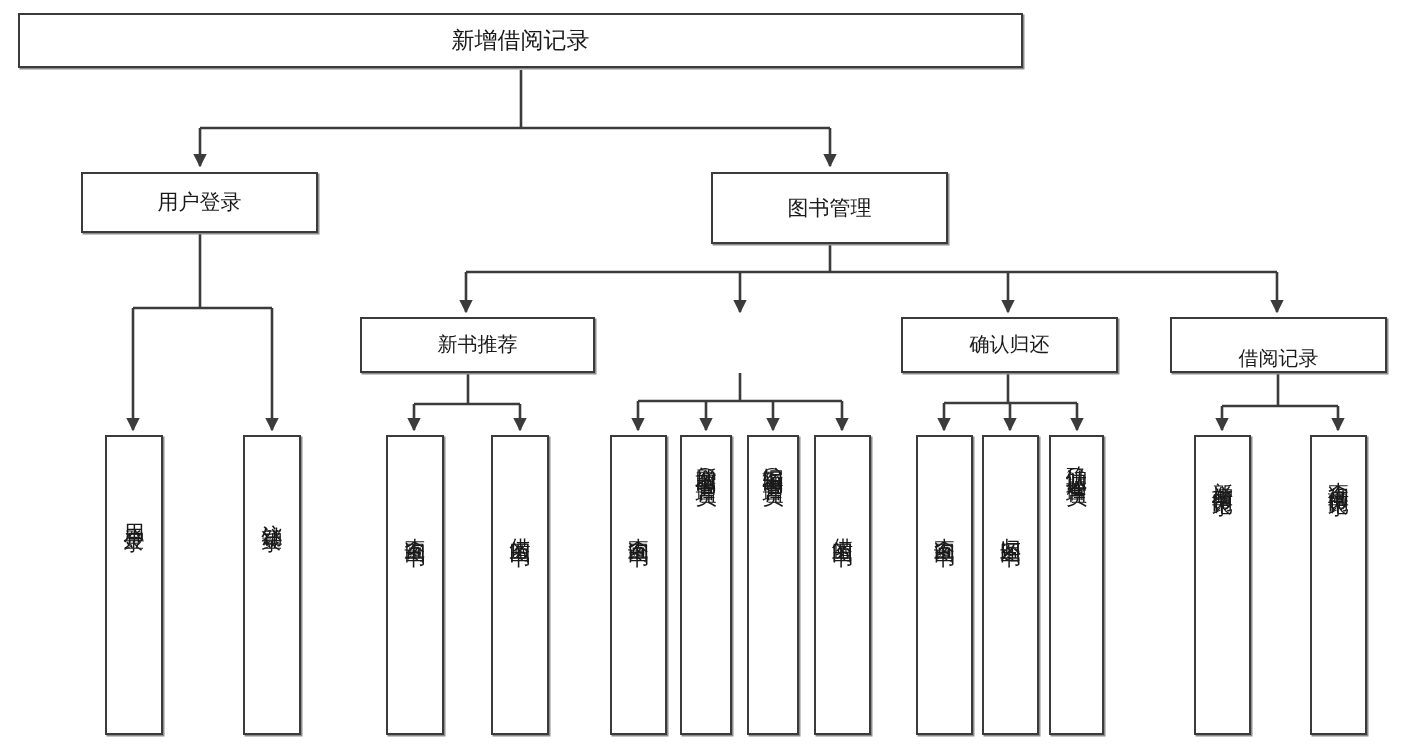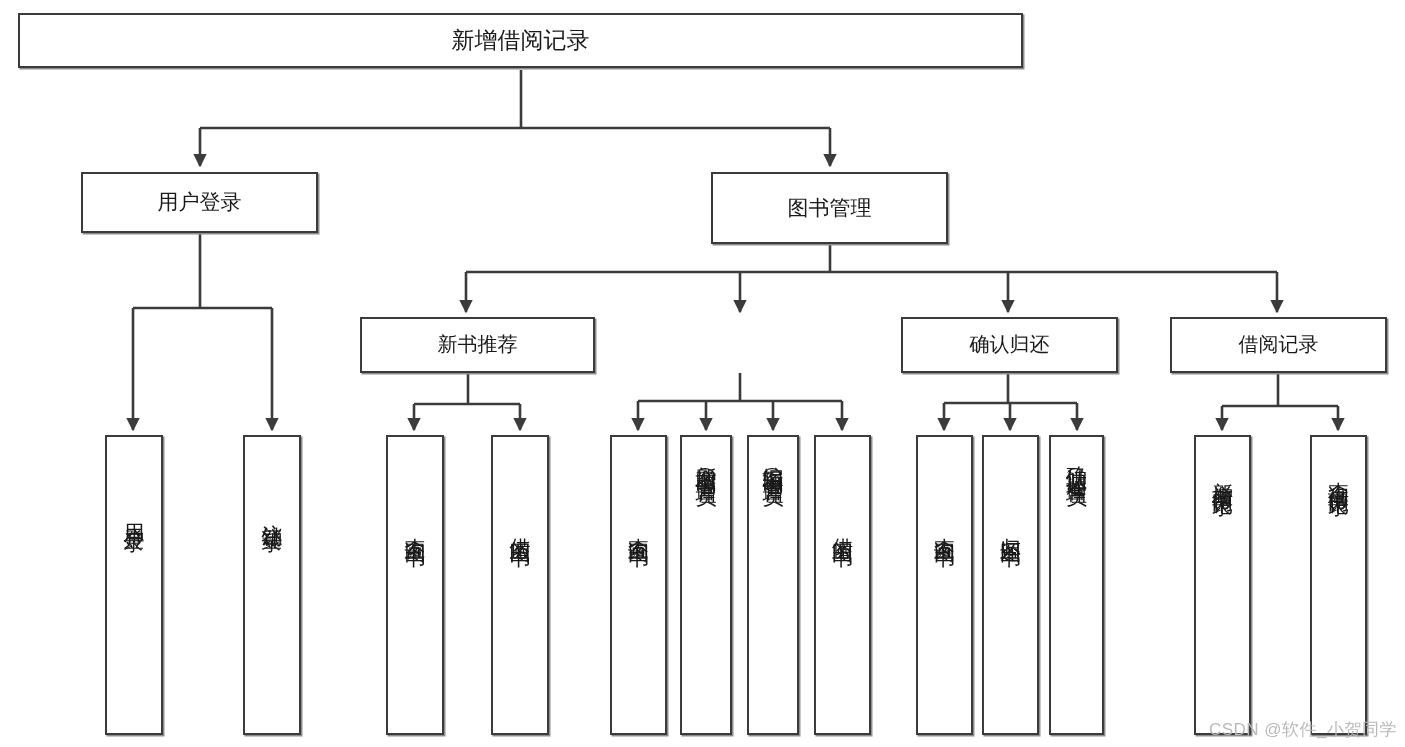--- a/index.html
+++ b/index.html
@@ -150,21 +150,21 @@
   <div class="node node-l1" style="left:711px; top:172px; width:237px; height:72px;">
     <span class="lbl">图书管理</span>
   </div>
 
   <div class="node node-l2" style="left:360px; top:317px; width:235px; height:56px;">
     <span class="lbl">新书推荐</span>
   </div>
   <div class="node node-l2" style="left:901px; top:317px; width:217px; height:56px;">
     <span class="lbl">确认归还</span>
   </div>
-  <div class="node node-l2" style="left:1170px; top:317px; width:217px; height:56px;">
+  <div class="node node-l2" style="left:1170px; top:317px; width:217px; height:56px;align-items:flex-end;">
     <span class="lbl">借阅记录</span>
   </div>
 
   <div class="node node-leaf mid" style="left:105px; top:435px; width:58px; height:300px;">
     <span class="lbl">用户登录</span>
   </div>
   <div class="node node-leaf mid" style="left:243px; top:435px; width:58px; height:300px;">
     <span class="lbl">注销登录</span>
   </div>
 
@@ -198,15 +198,14 @@
     <span class="lbl">确认归还（管理员）</span>
   </div>
 
   <div class="node node-leaf topish" style="left:1194px; top:435px; width:57px; height:300px;">
     <span class="lbl">新增借阅记录</span>
   </div>
   <div class="node node-leaf topish" style="left:1310px; top:435px; width:57px; height:300px;">
     <span class="lbl">查询借阅记录</span>
   </div>
 
-  <div class="watermark">CSDN @软件_小贺同学</div>
 
 </div>
 
 </body></html>

